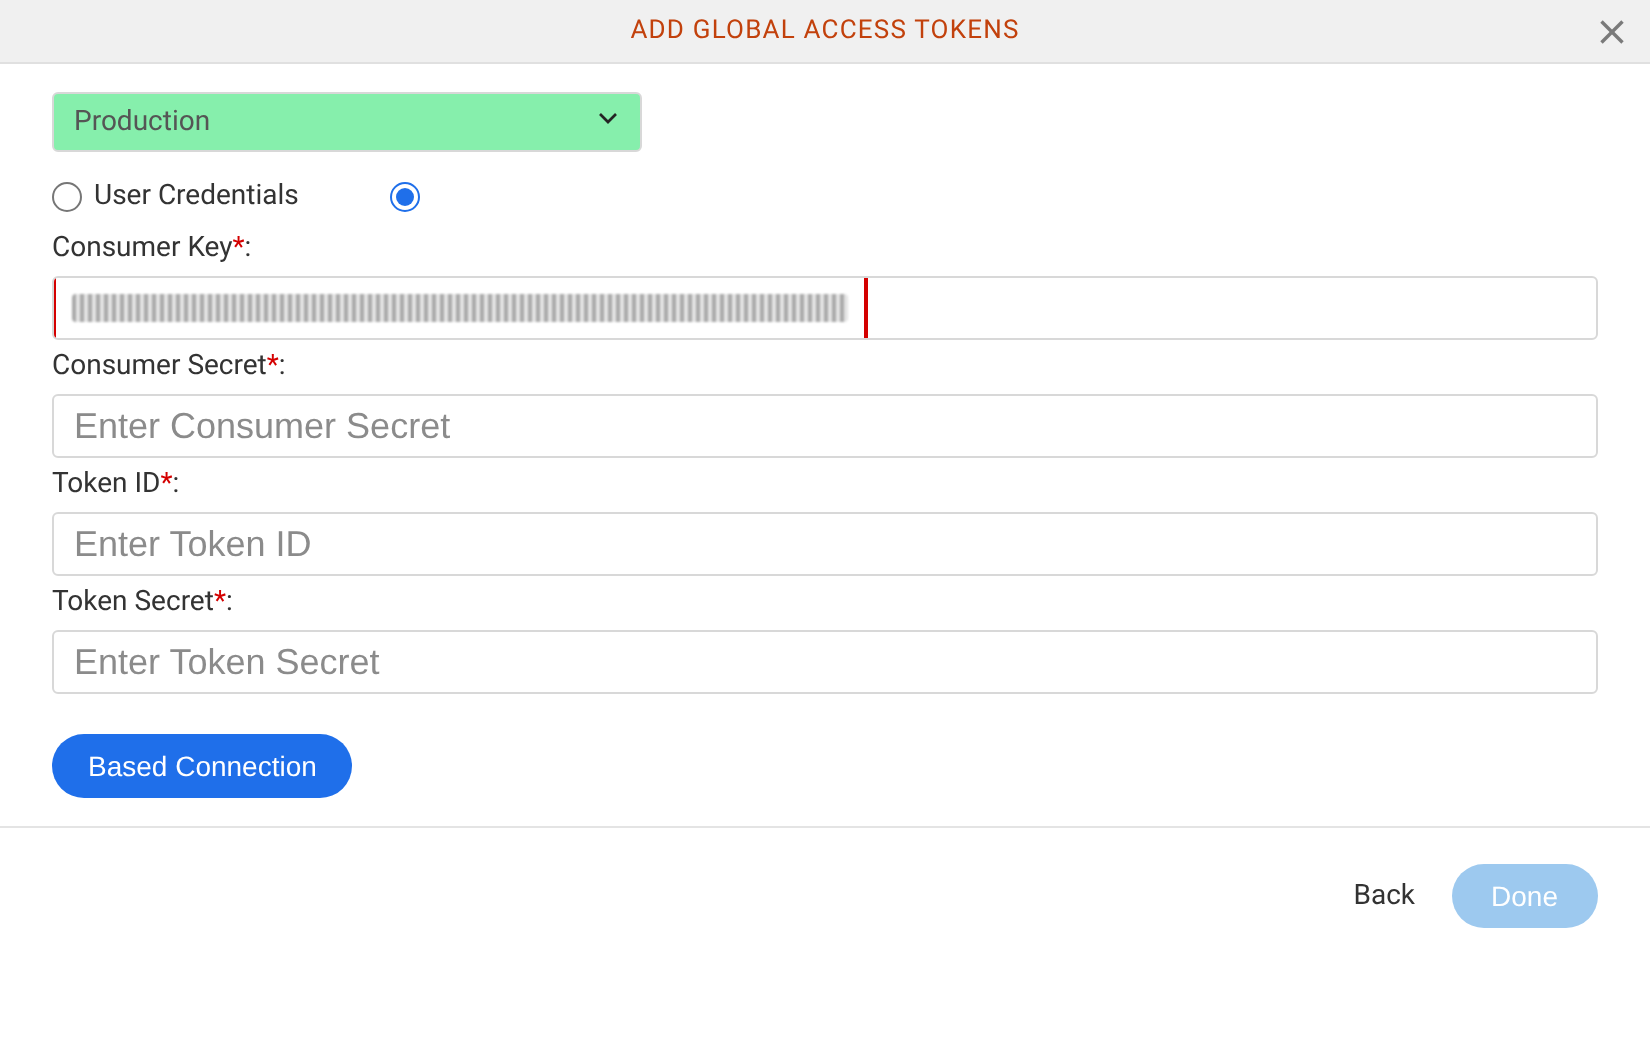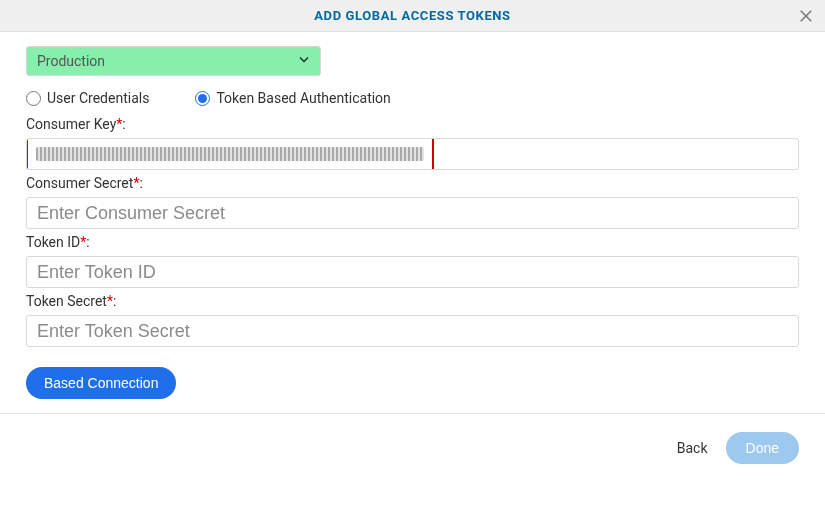--- a/index.html
+++ b/index.html
@@ -16,23 +16,23 @@
     background: #f0f0f0;
     height: 32px;
     display: flex;
     align-items: center;
     justify-content: center;
     position: relative;
     border-bottom: 1px solid #e0e0e0;
   }
   .header-title {
     font-size: 13px;
-    font-weight: 700;
+    font-weight: 400;
     letter-spacing: 0.6px;
-    color: #0369a1;
+    color: #c2410c;
   }
   .close-icon {
     position: absolute;
     right: 10px;
     top: 50%;
     transform: translateY(-50%);
     color: #7a7a7a;
     cursor: pointer;
     width: 18px;
     height: 18px;
@@ -200,21 +200,20 @@
     </span>
   </div>
 
   <div class="auth-choice">
     <label class="radio-wrap">
       <input type="radio" name="auth" style="">
       <span class="radio-label">User Credentials</span>
     </label>
     <label class="radio-wrap">
       <input type="radio" name="auth" checked="" style="">
-      <span class="radio-label">Token Based Authentication</span>
     </label>
   </div>
 
   <div class="field-block">
     <label class="field-label">
       <span>Consumer Key</span><span class="req">*</span><span>:</span>
     </label>
     <div class="key-wrap">
       <div class="key-highlight">
         <div class="redact"></div>

